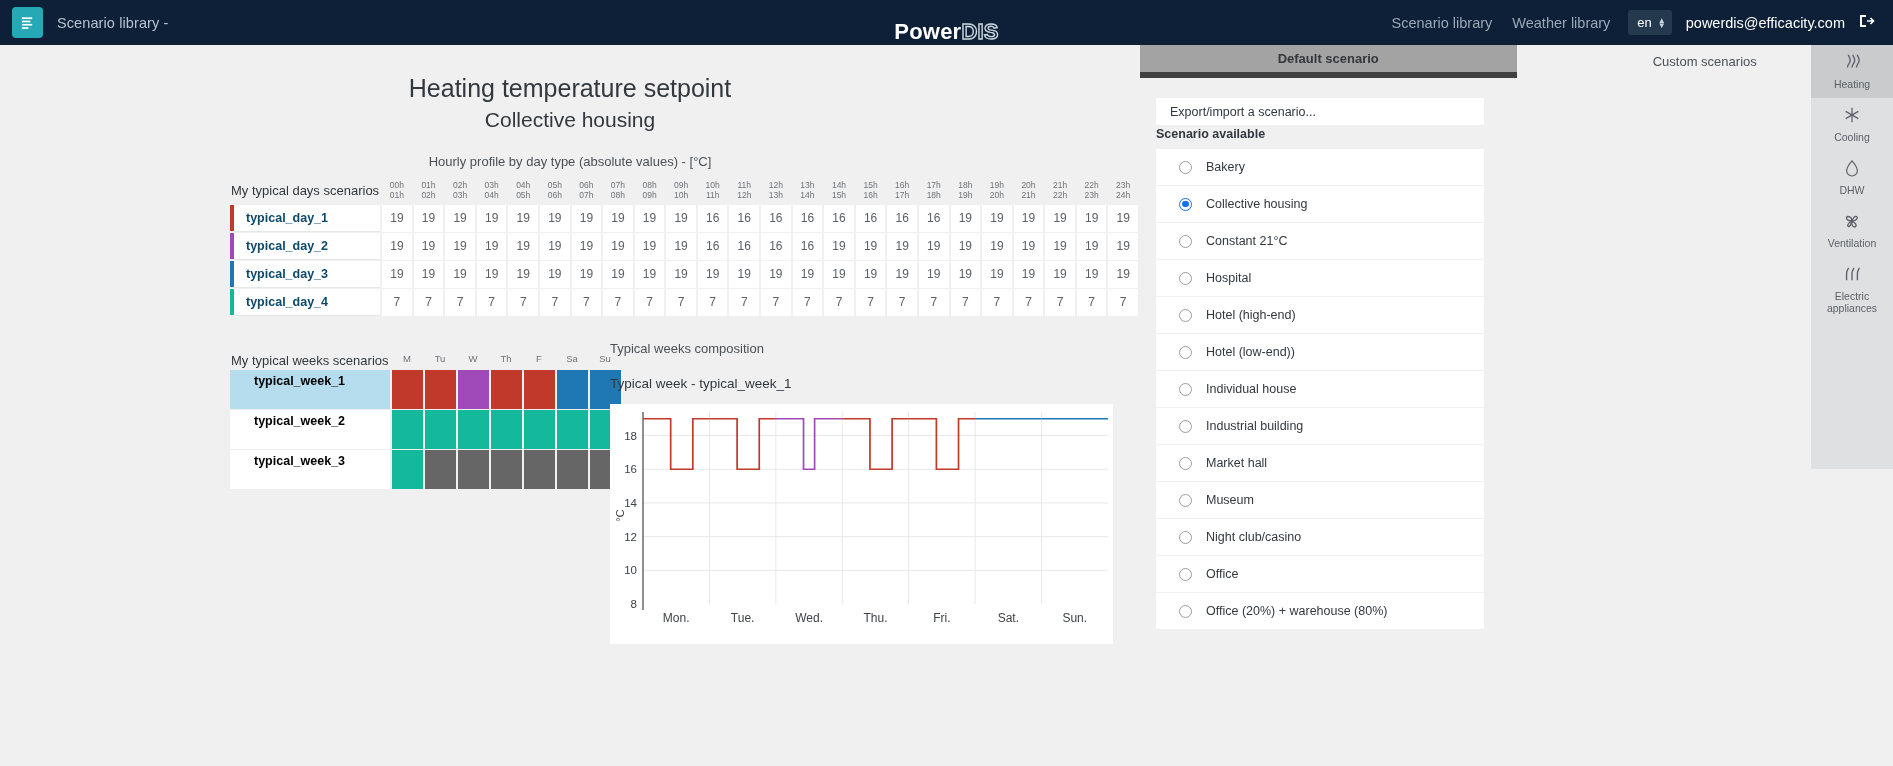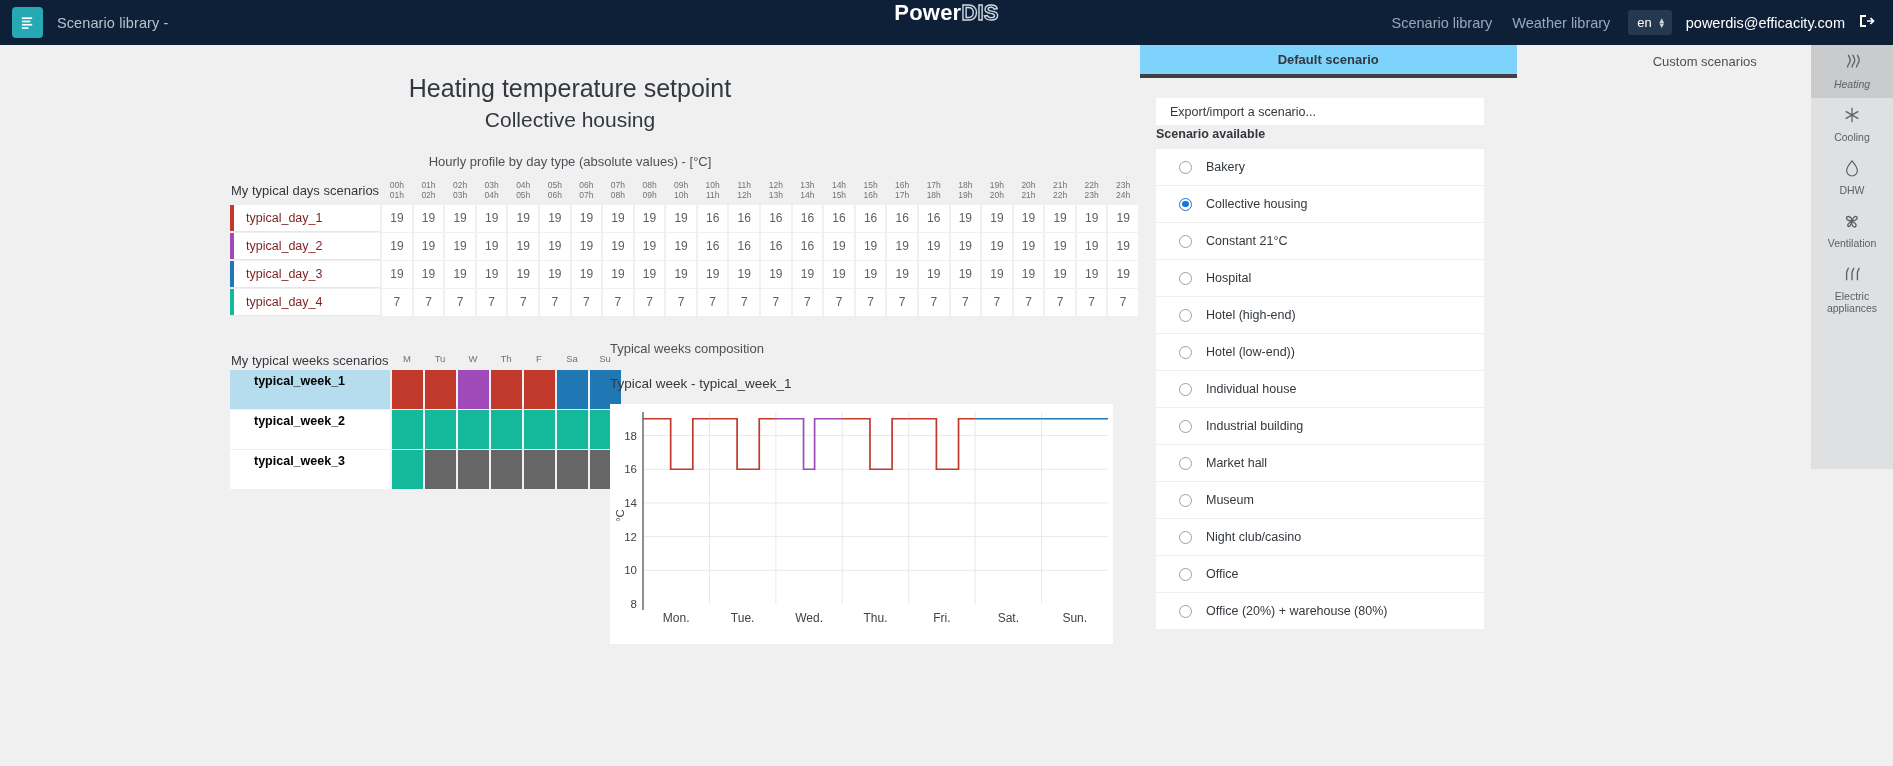--- a/index.html
+++ b/index.html
@@ -25,21 +25,21 @@
     justify-content: center; color: #ffffff; font-size: 16px;
     line-height: 1;
   }
   .burger-glyph { display:block; }
   .tb-title {
     margin-left: 14px; color: #b9c2cc; font-size: 14.5px;
     letter-spacing: .1px;
   }
   .tb-center {
     position: absolute; left: 0; right: 0; top: 0; height: 45px;
-    display: flex; align-items: flex-start; justify-content: center;
+    display: flex; align-items: flex-end; justify-content: center;
     pointer-events: none;
   }
   .logo { font-size: 22px; font-weight: bold; letter-spacing: .2px; }
   .logo .p1 { color: #ffffff; }
   .logo .p2 { color: #0d2037; -webkit-text-stroke: 1.4px #cdd6e0; }
   .tb-right {
     margin-left: auto; display: flex; align-items: center;
     padding-right: 14px; gap: 0;
   }
   .tb-link {
@@ -92,21 +92,21 @@
   }
   .rowname-cell {
     background: #ffffff; padding: 0; width: 116px;
     border-bottom: 1px solid #e6e7e8;
   }
   .rowname-inner {
     display: flex; align-items: center; height: 26px;
   }
   .colorbar { width: 4px; height: 26px; flex: 0 0 4px; }
   .rowname-text {
-    font-size: 12.5px; font-weight: normal; color: #7f1d1d;
+    font-size: 12.5px; font-weight: bold; color: #0c4a6e;
     padding-left: 12px; white-space: nowrap;
   }
   td.val {
     background: #ffffff; width: 32px; height: 26px;
     text-align: center; font-size: 12px; color: #5b6167;
   }
 
   
   .weeks-wrap { margin-top: 34px; padding-left: 228px; }
   table.weeks { border-collapse: separate; border-spacing: 2px 1px; }
@@ -141,21 +141,21 @@
   .rightpanel {
     position: absolute; top: 45px; left: 1140px;
     width: 753px; height: 721px; background: #f0f0f1;
     overflow: hidden;
   }
   .tabs { display: flex; height: 33px; background: #f0f0f1; }
   .tab {
     flex: 1; display: flex; align-items: center; justify-content: center;
     font-size: 13px; color: #32383e; height: 33px;
   }
-  .tab.active { background: #7dd3fc; font-weight: bold; border-bottom: 4px solid #404040; }
+  .tab.active { background: #a3a3a3; font-weight: bold; border-bottom: 6px solid #404040; }
   .tab.inactive { color: #4a5157; }
 
   .panel-body { padding: 0 16px; width: 360px; }
   .export-box {
     margin-top: 20px; background: #ffffff; height: 27px;
     display: flex; align-items: center; padding-left: 14px;
     font-size: 12.5px; color: #32383e;
   }
   .avail-label {
     margin-top: 2px; font-size: 12.5px; font-weight: bold; color: #32383e;
@@ -179,21 +179,21 @@
   
   .rail {
     position: absolute; top: 45px; left: 1811px;
     width: 82px; height: 424px; background: #dfe0e2;
   }
   .rail-item {
     display: flex; flex-direction: column; align-items: center;
     justify-content: center; text-align: center;
     padding: 8px 3px; color: #5b6167;
   }
-  .rail-item.active { background: #c9cbcd; font-style: italic; }
+  .rail-item.active { background: #c9cbcd; }
   .rail-glyph { font-size: 16px; line-height: 19px; }
   .rail-text { font-size: 10.5px; line-height: 12px; margin-top: 3px; }
 </style>
 </head>
 <body>
 
 <div class="topbar">
   <div class="tb-left">
     <div class="burger">
       <svg class="burger-glyph" width="15" height="15" viewBox="0 0 16 16">

